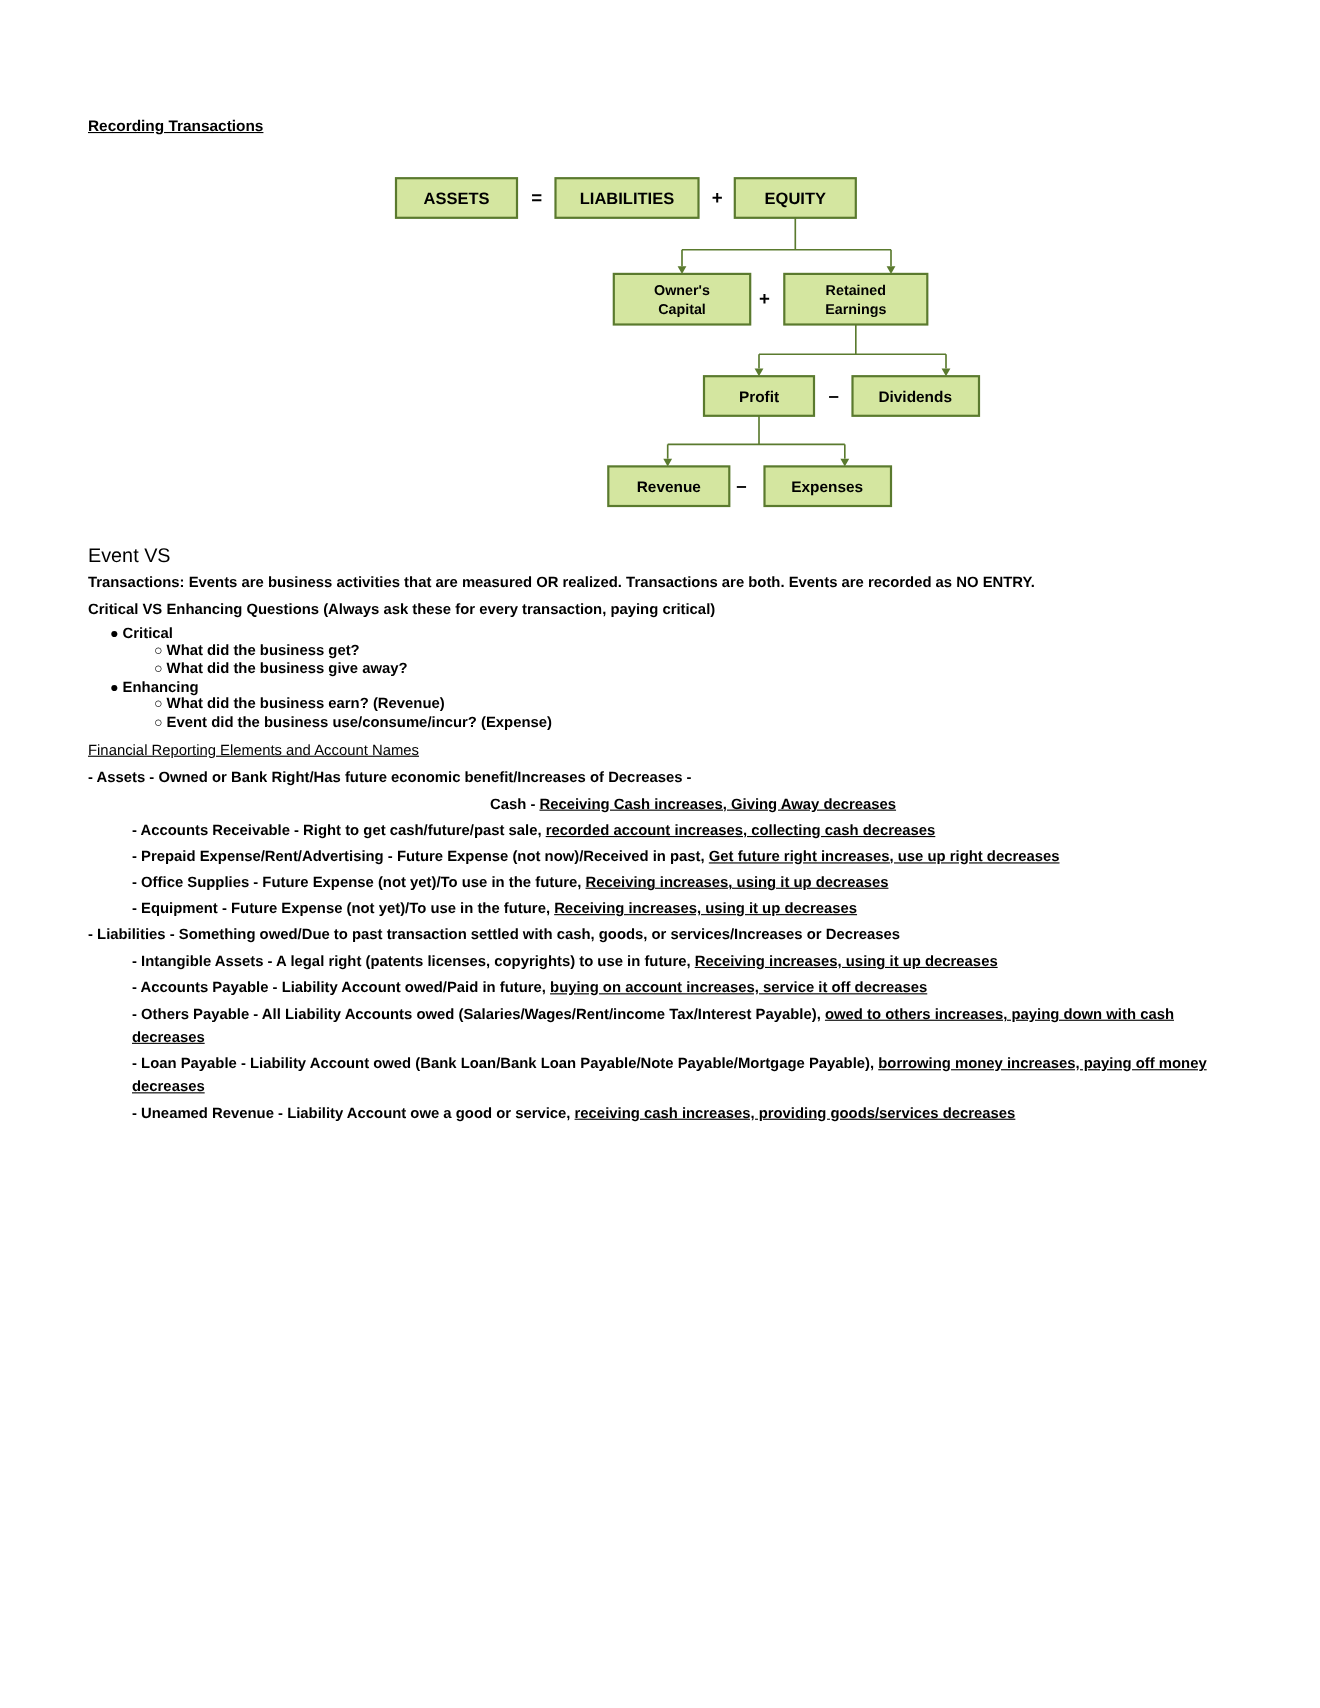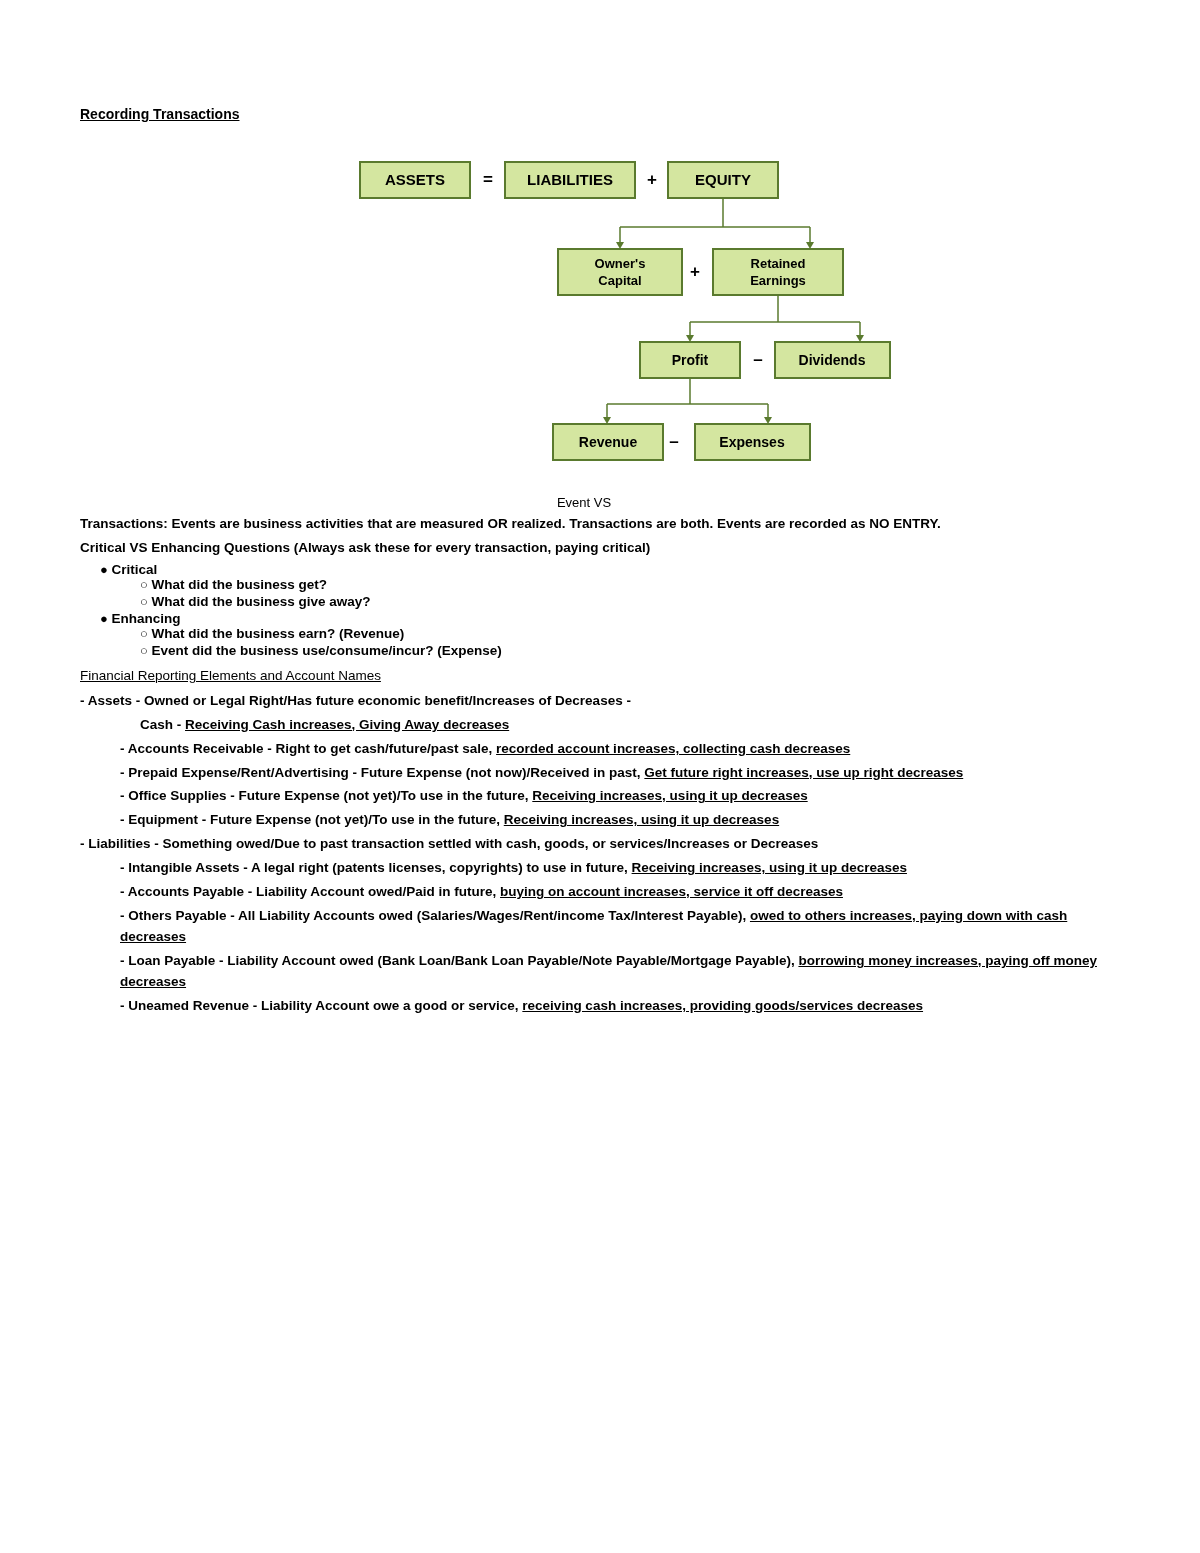--- a/index.html
+++ b/index.html
@@ -20,22 +20,22 @@
       margin-bottom: 30px;
     }
 
     
     .diagram-svg-wrapper {
       width: 600px;
       margin: 0 auto 10px auto;
     }
 
     .event-vs-label {
-      text-align: center;
-      font-size: 13px;
+      text-align: left;
+      font-size: 18px;
       margin-right: 32px;
       margin-bottom: 4px;
     }
 
     .bold { font-weight: bold; }
     .underline { text-decoration: underline; }
     .bold-underline { font-weight: bold; text-decoration: underline; margin-top: 46px; }
 
     .bullet-list {
       list-style: none;
@@ -51,21 +51,21 @@
       font-size: 13px;
     }
 
     .circle-item::before {
       content: "○ ";
       font-size: 13px;
     }
 
     .indent1 { margin-left: 20px; }
     .indent2 { margin-left: 40px; }
-    .indent3 { margin-left: 60px; }
+    .indent3 { margin-left: 60px; text-align: center; }
 
     p { margin-bottom: 3px; line-height: 1.55; }
 
     .section-header {
       font-weight: normal;
       text-decoration: underline;
       margin-top: 8px;
       margin-bottom: 4px;
     }
   </style>
@@ -164,21 +164,21 @@
     <ul class="bullet-list indent2">
       <li class="circle-item bold">What did the business earn? (Revenue)</li>
       <li class="circle-item bold">Event did the business use/consume/incur? (Expense)</li>
     </ul>
   </li>
 </ul>
 
 <div>
   <p class="section-header bold-underline">Financial Reporting Elements and Account Names</p>
 
-  <p class="bold">- Assets - Owned or Legal Right/Has future economic benefit/Increases of Decreases -</p>
+  <p class="bold">- Assets - Owned or Bank Right/Has future economic benefit/Increases of Decreases -</p>
 
   <p class="bold indent3">
     Cash - <span class="underline">Receiving Cash increases, Giving Away decreases</span>
   </p>
 
   <p class="bold indent2">
     - Accounts Receivable - Right to get cash/future/past sale, <span class="underline">recorded account increases, collecting cash decreases</span>
   </p>
 
   <p class="bold indent2">

